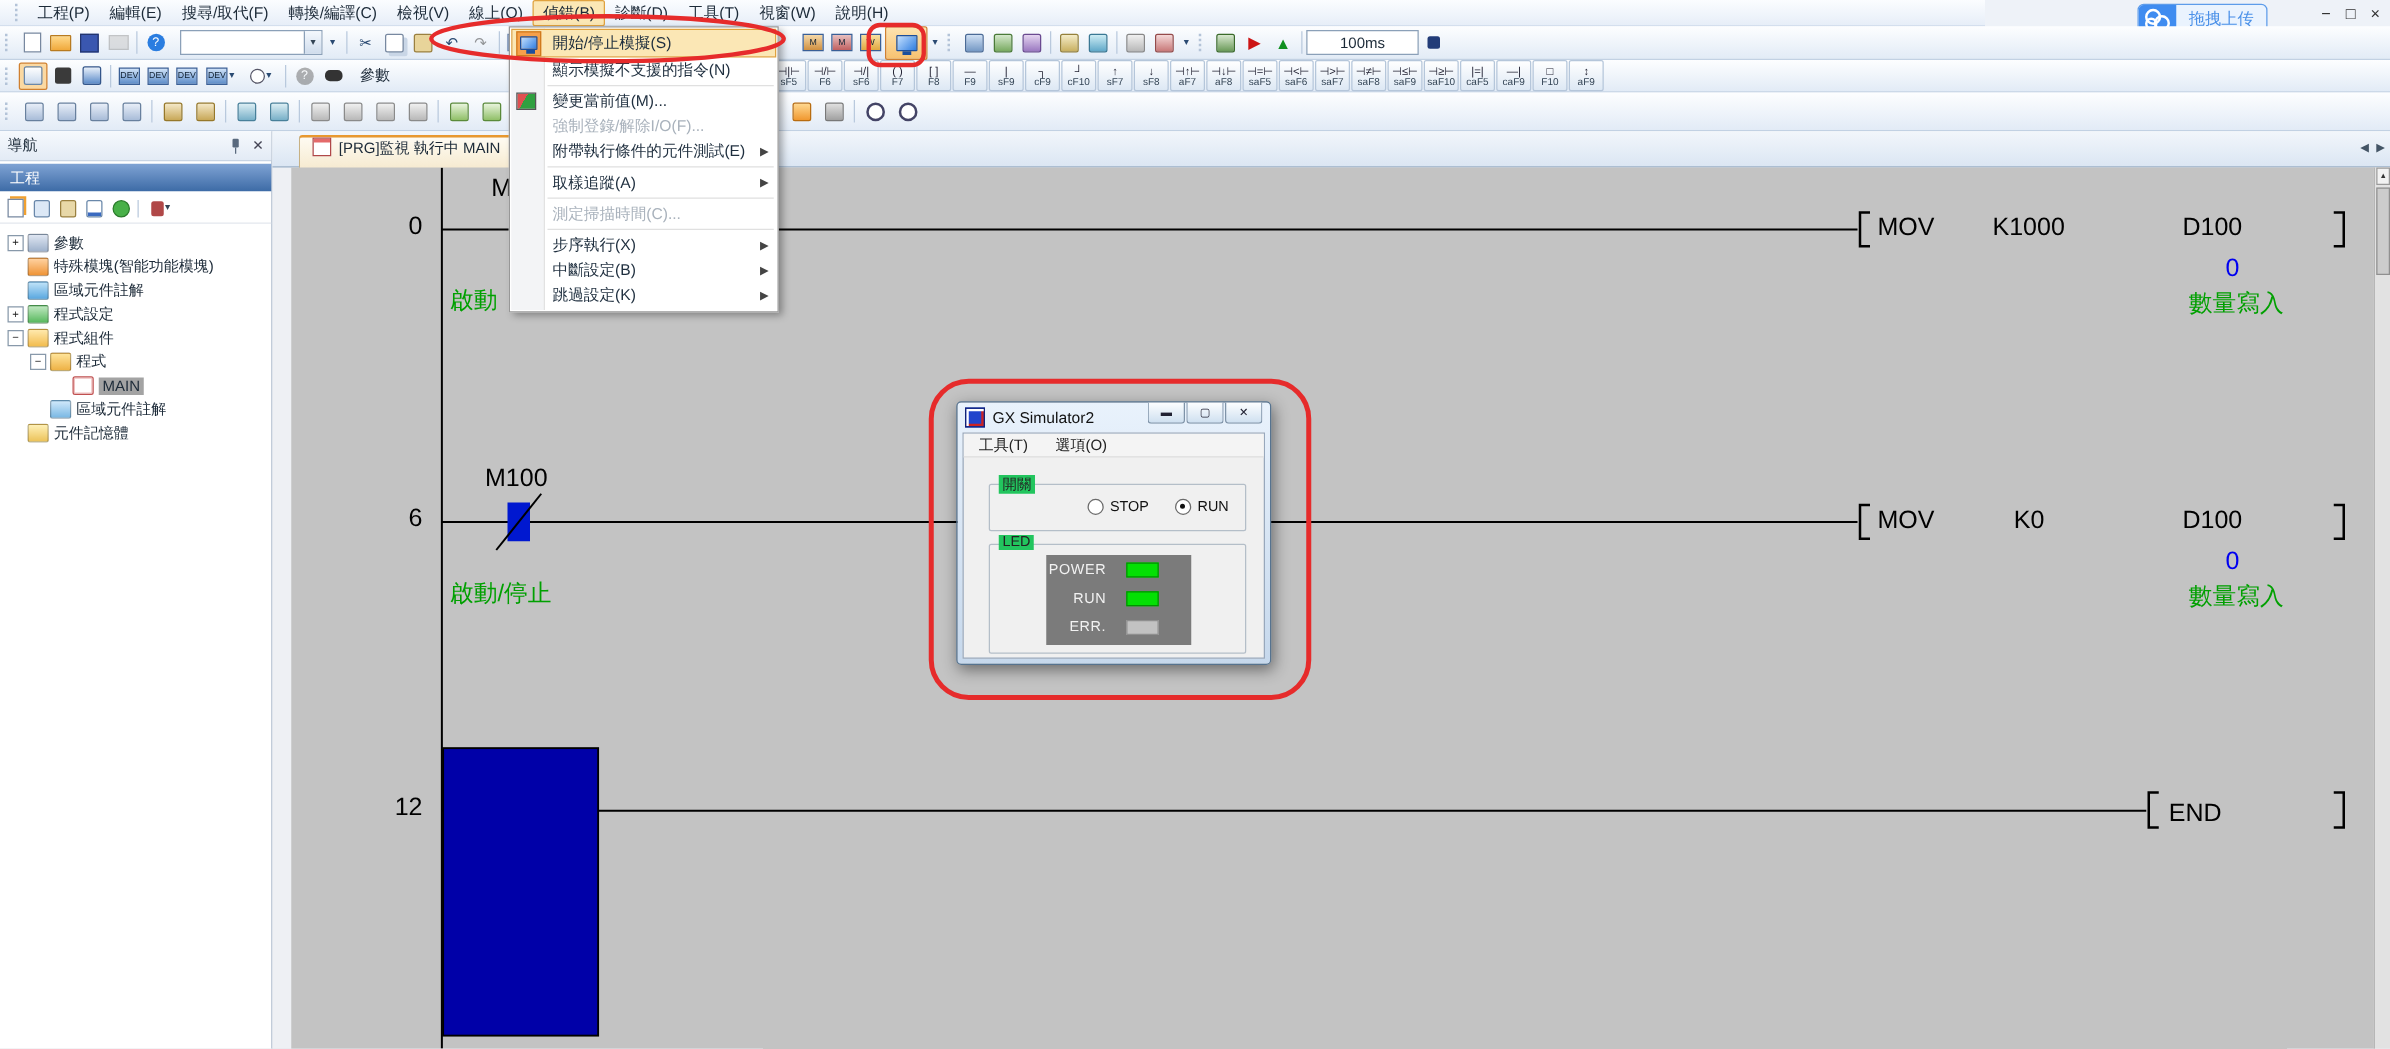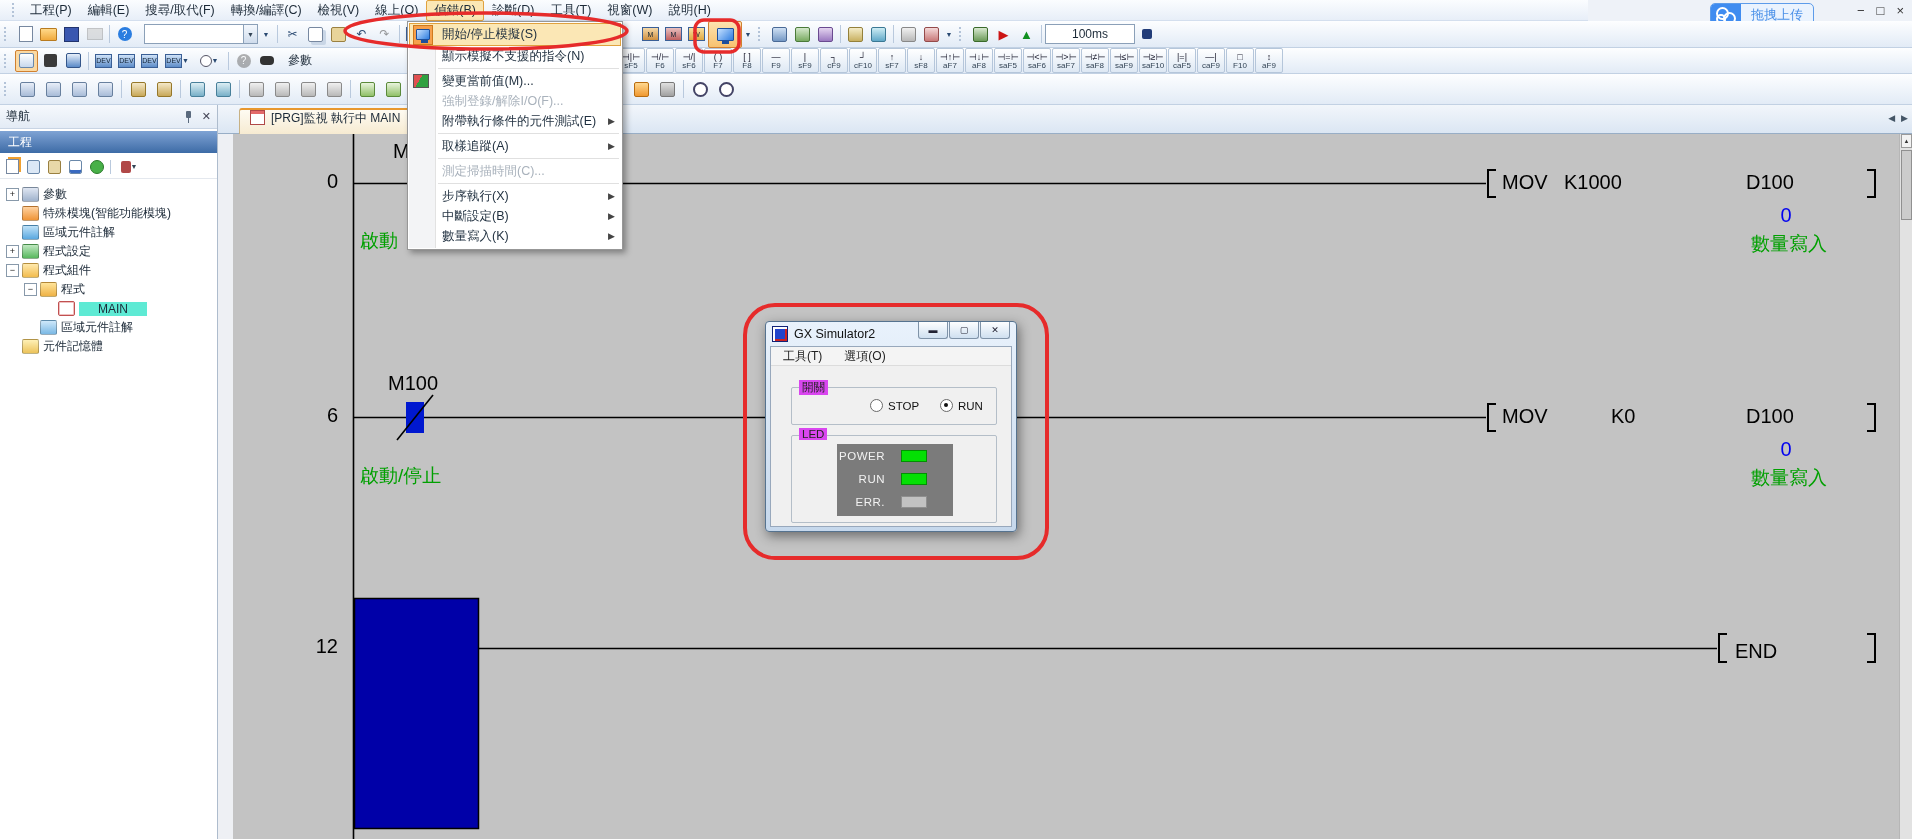--- a/index.html
+++ b/index.html
@@ -64,21 +64,21 @@
   .nicon{width:15px;height:13px;border-radius:2px;margin-right:4px;flex:none;border:1px solid rgba(0,0,0,.25)}
   .ic-param{background:linear-gradient(#dfe6f2,#9fb2cc)}
   .ic-module{background:linear-gradient(#ffd2a0,#ef9437)}
   .ic-gcomment{background:linear-gradient(#bfe2f8,#5aa8e0)}
   .ic-psetting{background:linear-gradient(#bfe8c0,#58b85e)}
   .ic-pou{background:linear-gradient(#ffe9ad,#f2bc4e)}
   .ic-prog{background:linear-gradient(#ffe49a,#eeb246)}
   .ic-main{background:#fff;border-color:#c05050;box-shadow:inset 0 0 0 1px #f0c0c0}
   .ic-lcomment{background:linear-gradient(#cfe8fa,#7ab8e4)}
   .ic-devmem{background:linear-gradient(#fef0b6,#ecc35a)}
-  .sel-lite{background:#5eead4;padding:0 19px}
+  .sel-lite{background:#a3a3a3;padding:0 3px}
   
   .editor{left:218px;top:105px;width:1694px;height:734px;background:#eef0f4}
   .tabstrip{left:0;top:0;width:100%;height:29px;background:linear-gradient(#f2f6fb,#dbe6f3);border-bottom:1px solid #98aec6;box-sizing:border-box}
   .edtab{left:21px;top:3px;height:25px;background:linear-gradient(#fefbf2,#f6ead0);border:1px solid #c7b184;border-top:2px solid #e8982f;border-bottom:none;border-radius:3px 3px 0 0;display:flex;align-items:flex-start;gap:6px;padding:0 10px;font-size:12px}
   .tabic{width:13px;height:13px;background:#fff;border:1px solid #b04848;box-shadow:inset 0 3px 0 #e46a6a}
   .tabarrows{right:4px;top:8px;display:flex;gap:6px;font-size:9px;color:#456}
   .canvas{left:15px;top:29px;width:1667px;height:705px;background:#c3c3c3;overflow:hidden}
   .ltx{position:absolute;font-size:20px;color:#000;white-space:nowrap;line-height:22px}
   .lgreen{color:#00a000;font-size:19px}
   .lblue{color:#0000f0}
@@ -100,21 +100,21 @@
   .devpen{width:14px;height:12px;background:linear-gradient(120deg,#e05050 40%,#30a040 40%);border:1px solid #555}
   
   .simwin{left:765px;top:321px;width:252px;height:211px;z-index:30;background:linear-gradient(#e9f2fc,#c6d8ec);border:1px solid #56738f;border-radius:4px;box-shadow:2px 4px 12px rgba(0,0,0,.45);box-sizing:border-box}
   .simtitle{left:6px;top:4px;display:flex;align-items:center;gap:6px;font-size:12.5px;color:#111}
   .simic{width:14px;height:14px;background:#2244cc;border:1px solid #112277;box-shadow:inset 2px 2px 0 #fff,inset -2px -2px 0 #cc2222}
   .capbtns{right:6px;top:0;display:flex;gap:1px}
   .capbtn{width:28px;height:16px;background:linear-gradient(#fdfeff,#cfe0f0);border:1px solid #7f93a8;border-top:none;border-radius:0 0 3px 3px;font-size:9px;display:flex;align-items:center;justify-content:center;color:#223}
   .simclient{left:4px;top:24px;width:242px;height:181px;background:#f0f0f0;border:1px solid #98a8bc;box-sizing:border-box}
   .simmenu{left:0;top:0;width:100%;height:19px;background:#f4f4f4;border-bottom:1px solid #dcdcdc;display:flex;align-items:center;gap:22px;padding-left:12px;font-size:12px;color:#222;box-sizing:border-box}
   .grp{position:absolute;border:1px solid #b4bec8;border-radius:2px}
-  .grp .glabel{position:absolute;left:7px;top:-8px;background:#d946ef;padding:0 3px;font-size:11.5px;color:#222}
+  .grp .glabel{position:absolute;left:7px;top:-8px;background:#22c55e;padding:0 3px;font-size:11.5px;color:#222}
   .radio{display:flex;align-items:center;gap:5px;font-size:11.5px;color:#111}
   .rdot{width:11px;height:11px;border-radius:50%;border:1px solid #6a6a6a;background:#fff;position:relative}
   .radio.on .rdot:after{content:"";position:absolute;left:2.5px;top:2.5px;width:4px;height:4px;border-radius:50%;background:#111}
   .ledpanel{position:absolute;background:#7b7b7b}
   .ledrow{display:flex;align-items:center;justify-content:flex-end;gap:16px;height:23px;padding-right:26px;font-size:11.5px;color:#f2f2f2;letter-spacing:.5px}
   .ledchip{width:24px;height:10px;flex:none}
   .led-on{background:#04e004;border:1px solid #029002}
   .led-off{background:#c2c2c2;border:1px solid #8f8f8f}
   
   .anno{left:0;top:0;z-index:50;pointer-events:none}
@@ -587,21 +587,21 @@
       <rect x="173" y="268" width="18" height="31" fill="#0018d0"></rect>
       <line x1="164" y1="306" x2="200" y2="261" stroke="#000" stroke-width="1.6"></line>
 
       <rect x="121.5" y="464.5" width="124" height="230" fill="#0000a8" stroke="#000" stroke-width="1.5"></rect>
     </svg>
 
     <div class="ltx lstep" style="left:35px;top:36px">0</div>
     <div class="ltx" style="left:160px;top:6px">M0</div>
     <div class="ltx lgreen" style="left:127px;top:96px">啟動</div>
     <div class="ltx" style="left:1269px;top:37px">MOV</div>
-    <div class="ltx" style="left:1331px;top:37px">K1000</div>
+    <div class="ltx" style="left:1361px;top:37px">K1000</div>
     <div class="ltx" style="left:1513px;top:37px">D100</div>
     <div class="ltx lblue" style="left:1513px;top:70px;width:80px;text-align:center">0</div>
     <div class="ltx lgreen" style="left:1518px;top:99px">數量寫入</div>
 
     <div class="ltx lstep" style="left:35px;top:270px">6</div>
     <div class="ltx" style="left:155px;top:238px">M100</div>
     <div class="ltx lgreen" style="left:127px;top:331px">啟動/停止</div>
     <div class="ltx" style="left:1269px;top:271px">MOV</div>
     <div class="ltx" style="left:1378px;top:271px">K0</div>
     <div class="ltx" style="left:1513px;top:271px">D100</div>
@@ -654,21 +654,21 @@
   <div class="dsep"></div>
   <div class="ditem">
       <span>步序執行(X)</span>
       <span class="sub">▶</span>
     </div>
   <div class="ditem">
       <span>中斷設定(B)</span>
       <span class="sub">▶</span>
     </div>
   <div class="ditem">
-      <span>數量寫入(K)</span>
+      <span>跳過設定(K)</span>
       <span class="sub">▶</span>
     </div>
 </div>
 
 <div class="abs simwin">
   <div class="abs simtitle">
     <span class="simic"></span>
     <span>GX Simulator2</span>
   </div>
   <div class="abs capbtns">

